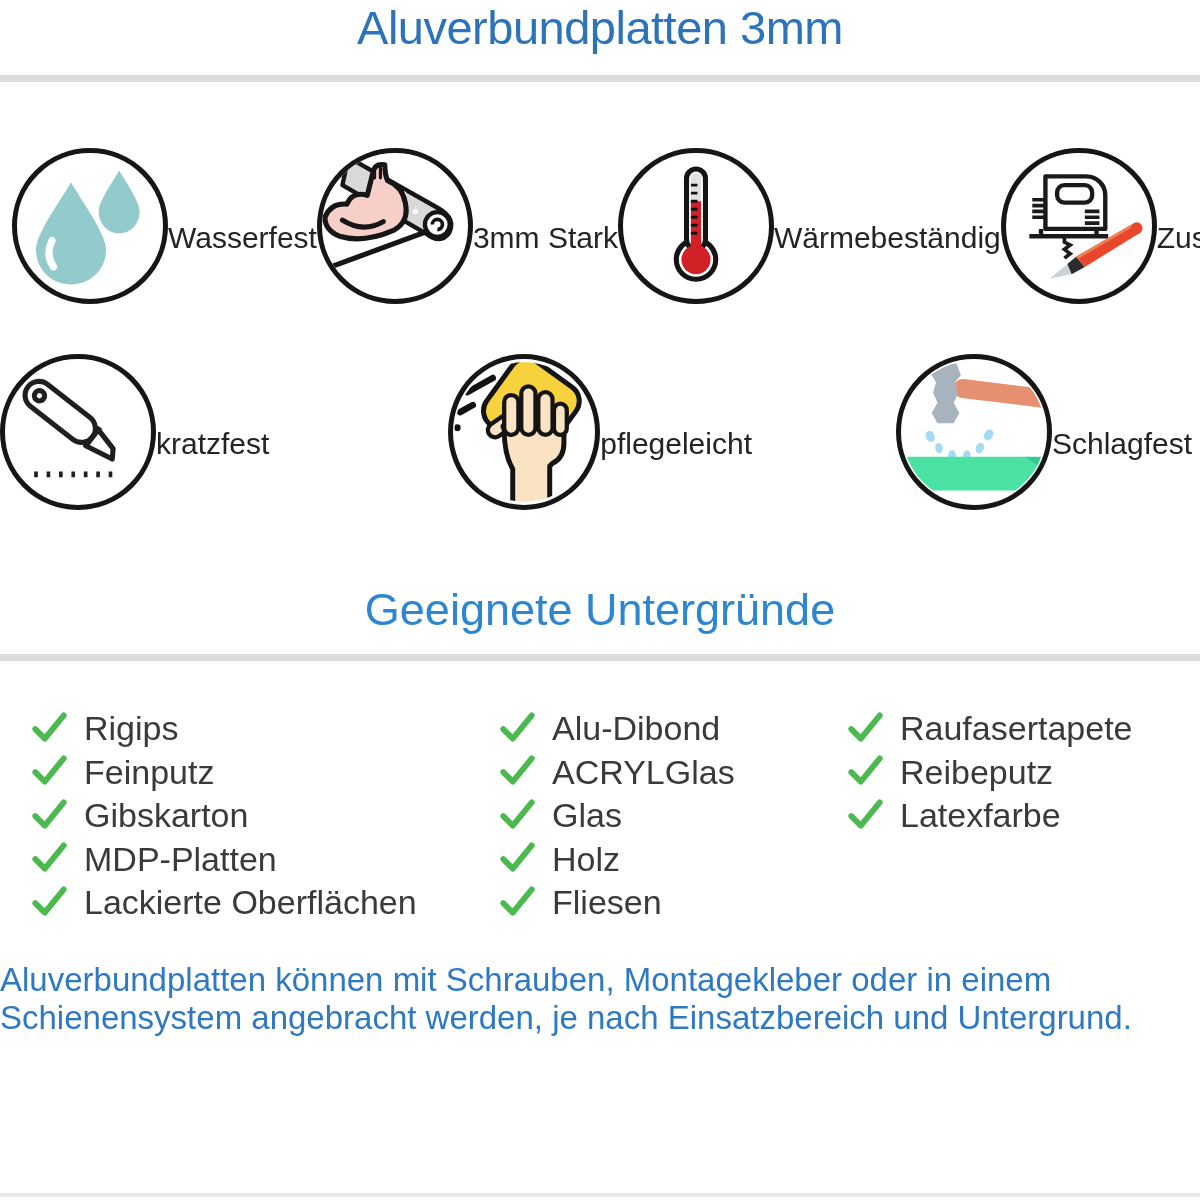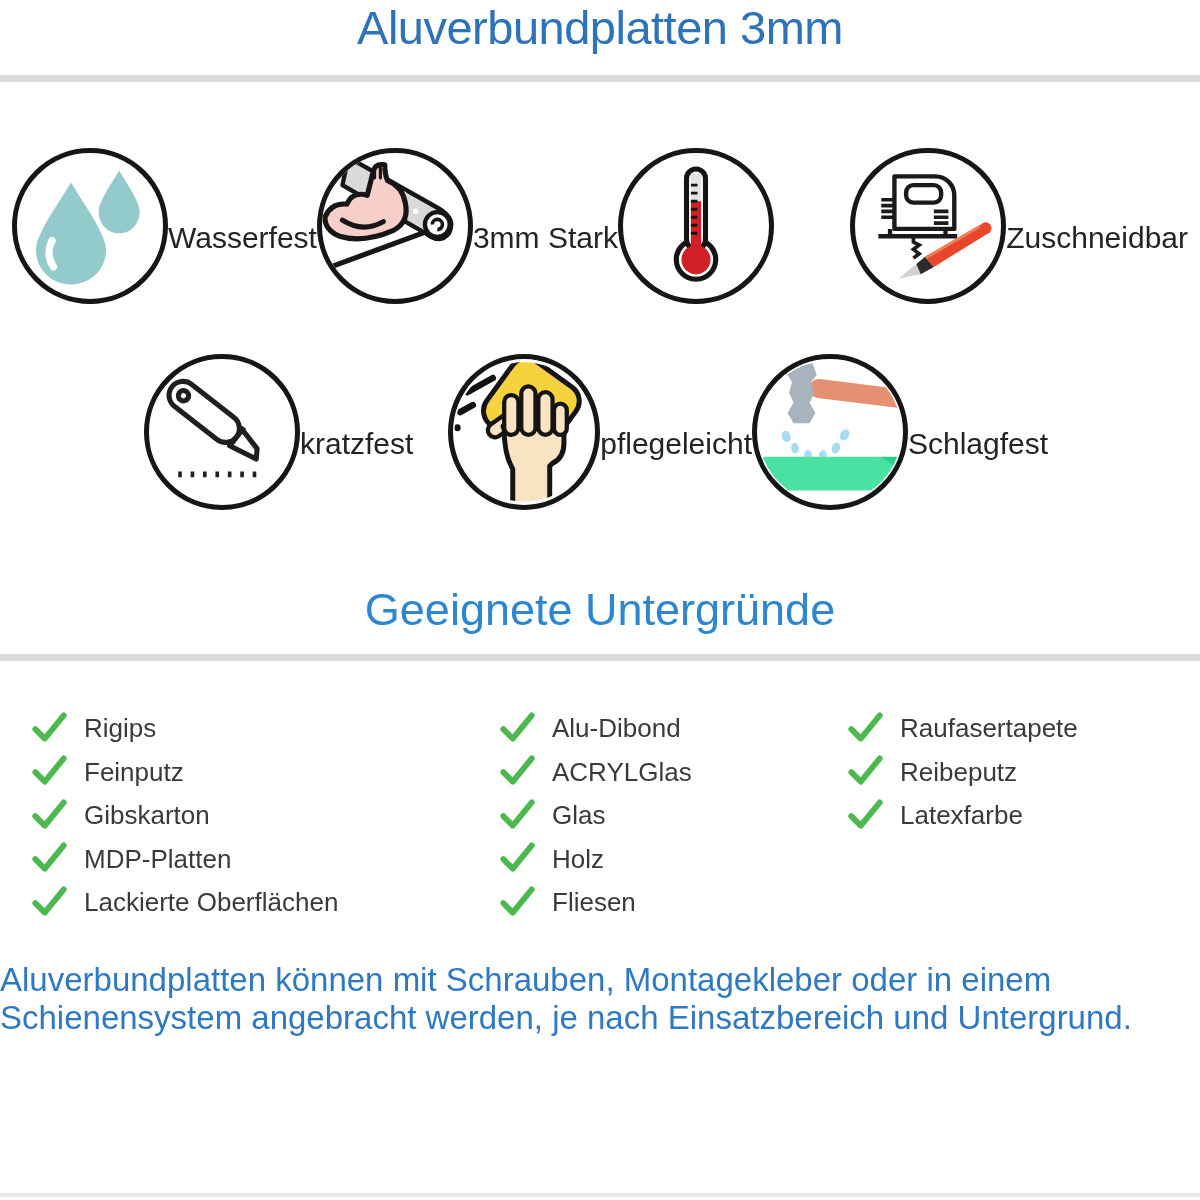--- a/index.html
+++ b/index.html
@@ -17,21 +17,21 @@
     font-weight:400;
   }
   .divider{
     height:7px;background:#dcdcdc;margin-top:20px;width:100%;
   }
   .feature-row1{
     display:grid;grid-template-columns:repeat(4,1fr);
     margin:66px 12px 0 12px;
   }
   .feature-row2{
-    display:flex;justify-content:center;
+    display:flex;justify-content:space-between;
     margin-top:50px;
   }
   .feature-row2 .feature-item{width:304px;}
   .feature-item{
     display:flex;flex-direction:row;align-items:center;
   }
   .circle{
     width:156px;height:156px;box-sizing:border-box;
     border:5px solid #161616;border-radius:50%;
     background:#fff;overflow:hidden;
@@ -54,21 +54,21 @@
     margin-top:46px;
     padding-left:30px;
     display:grid;
     grid-template-columns:468px 348px auto;
     align-items:start;
   }
   .check-col{display:flex;flex-direction:column;}
   .check-item{
     display:flex;align-items:center;gap:16px;
     height:43.5px;
-    font-size:26px;color:#3a3a3a;
+    font-size:34px;color:#3a3a3a;
     white-space:nowrap;
   }
   .check-item svg{width:38px;height:38px;flex:0 0 auto;margin-top:-4px;}
   .footer-note{
     margin-top:36px;
     font-size:33px;
     line-height:38px;
     color:#2f79c3;
     white-space:nowrap;
   }
@@ -118,20 +118,21 @@
       <svg viewBox="0 0 100 100">
         <circle cx="50" cy="73" r="13.5" fill="#fff" stroke="#141414" stroke-width="3.5"></circle>
         <rect x="43.5" y="11" width="13" height="55" rx="6.5" fill="#fff" stroke="#141414" stroke-width="3.5"></rect>
         <rect x="46.5" y="14" width="7" height="20" fill="#e2e2e2"></rect>
         <rect x="46.5" y="33" width="7" height="30" fill="#d22027"></rect>
         <rect x="46.5" y="58" width="7" height="10" fill="#d22027"></rect>
         <circle cx="50" cy="73" r="10" fill="#d22027"></circle>
         <path d="M46.5,22 h4.5 M46.5,27.5 h4.5 M46.5,33 h4.5 M46.5,38.5 h4.5 M46.5,44 h4.5 M46.5,49.5 h4.5 M46.5,55 h4.5" stroke="#141414" stroke-width="2"></path>
       </svg>
     </div>
+    <div class="feature-label">Wärmebeständig</div>
   </div>
 
   <div class="feature-item">
     <div class="circle">
       <svg viewBox="0 0 100 100">
         <g stroke="#1a1a1a" stroke-width="3" fill="#fff" stroke-linejoin="round">
           <path d="M27,16 L55,16 A13,13 0 0 1 68,29 L68,52 L27,52 Z"></path>
           <rect x="35" y="22" width="24" height="12" rx="5"></rect>
         </g>
         <path d="M54,40 h10 M54,44 h10 M54,48 h10" stroke="#1a1a1a" stroke-width="2.5"></path>

